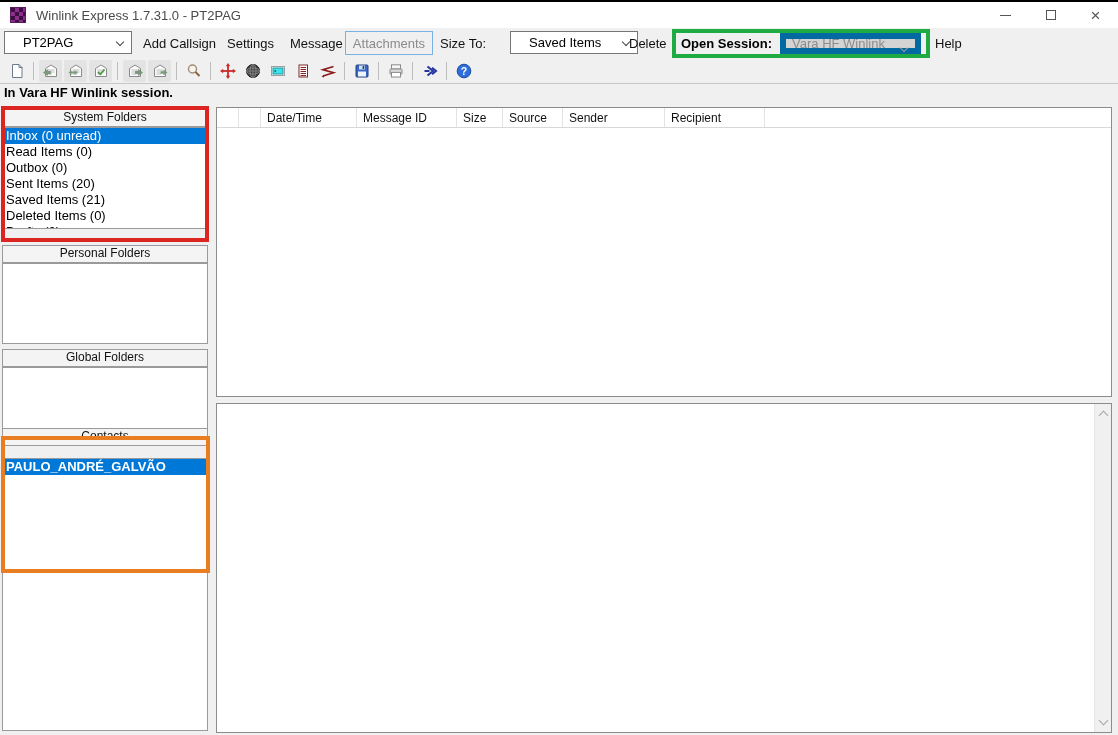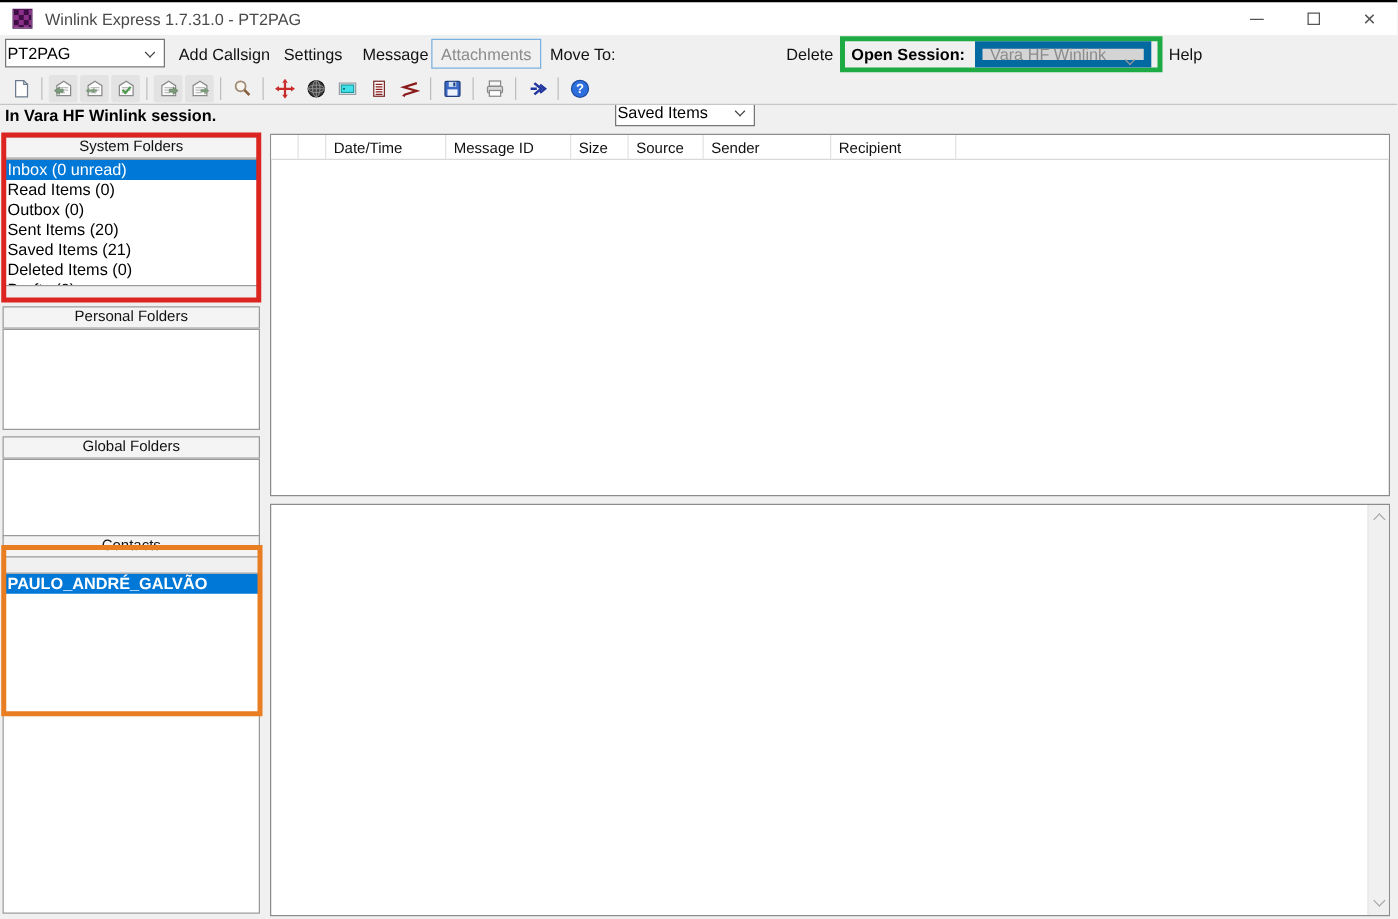--- a/index.html
+++ b/index.html
@@ -17,24 +17,24 @@
   .apptitle { margin-left:10px; font-size:13px; color:#4a4a4a; }
   .wincontrols { margin-left:auto; display:flex; height:100%; }
   .winbtn { width:45px; height:100%; display:flex; align-items:center; justify-content:center; color:#555; }
   .min-glyph { width:11px; border-top:1px solid #555; display:block; }
   .max-glyph { width:10px; height:10px; border:1px solid #555; display:block; }
   .close-glyph { font-size:17px; line-height:1; color:#555; }
 
   
   .menubar { position:absolute; top:28px; left:0; width:1118px; height:30px; background:#f0f0f0; }
   .mlabel { position:absolute; top:8px; font-size:13px; color:#111; white-space:nowrap; }
-  .combo { position:absolute; top:3px; height:23px; background:#fff; border:1px solid #767676; display:flex; align-items:center; font-size:13px; padding-left:1px; }
+  .combo { position:absolute; top:3px; height:23px; background:#fff; border:1px solid #767676; display:flex; align-items:center; font-size:13px; padding-left:18px; }
   .chev { width:6px; height:6px; border-right:1px solid #444; border-bottom:1px solid #444; transform:rotate(45deg); position:absolute; right:8px; top:7px; }
   .combo-callsign { left:4px; width:128px; }
-  .combo-moveto { left:492px; width:112px;margin-top:47px; }
+  .combo-moveto { left:510px; width:128px; }
   .btn-attachments { position:absolute; left:345px; top:3px; width:88px; height:24px; border:1px solid #7ab1e0; background:#f0f0f0; color:#8a8a8a; font-size:13px; display:flex; align-items:center; justify-content:center; }
   .opensession-group { position:absolute; left:672px; top:1px; width:258px; height:29px; border:4px solid #1fab44; display:flex; align-items:center; padding:0 5px; gap:8px; background:transparent; }
   .opensession-label { font-size:13px; font-weight:bold; white-space:nowrap; }
   .combo-disabled { position:relative; width:152px; height:21px; background:#d4d4d4; border:6px solid #0369a1; color:#8c8c8c; font-size:13px; display:flex; align-items:center; padding-left:6px; }
   .combo-disabled .chev { border-color:#9a9a9a; top:6px; }
 
   
   .toolbar { position:absolute; top:58px; left:0; width:1118px; height:26px; background:#f0f0f0; border-bottom:1px solid #c6c6c6; display:flex; align-items:center; padding-left:4px; }
   .tbicon { width:23px; height:22px; display:flex; align-items:center; justify-content:center; margin:0 1px; }
   .tbicon.dim { background:#e3e3e3; border-radius:2px; }
@@ -95,21 +95,21 @@
 
 <div class="menubar">
   <div class="combo combo-callsign">
     <span>PT2PAG</span>
     <span class="chev"></span>
   </div>
   <div class="mlabel" style="left:143px;">Add Callsign</div>
   <div class="mlabel" style="left:227px;">Settings</div>
   <div class="mlabel" style="left:290px;">Message</div>
   <div class="btn-attachments">Attachments</div>
-  <div class="mlabel" style="left:440px;">Move To:</div>
+  <div class="mlabel" style="left:440px;">Size To:</div>
   <div class="combo combo-moveto">
     <span>Saved Items</span>
     <span class="chev"></span>
   </div>
   <div class="mlabel" style="left:629px;">Delete</div>
   <div class="opensession-group" style="border-color: rgb(31, 171, 68);">
     <span class="opensession-label">Open Session:</span>
     <div class="combo-disabled">
       <span>Vara HF Winlink</span>
       <span class="chev"></span>

